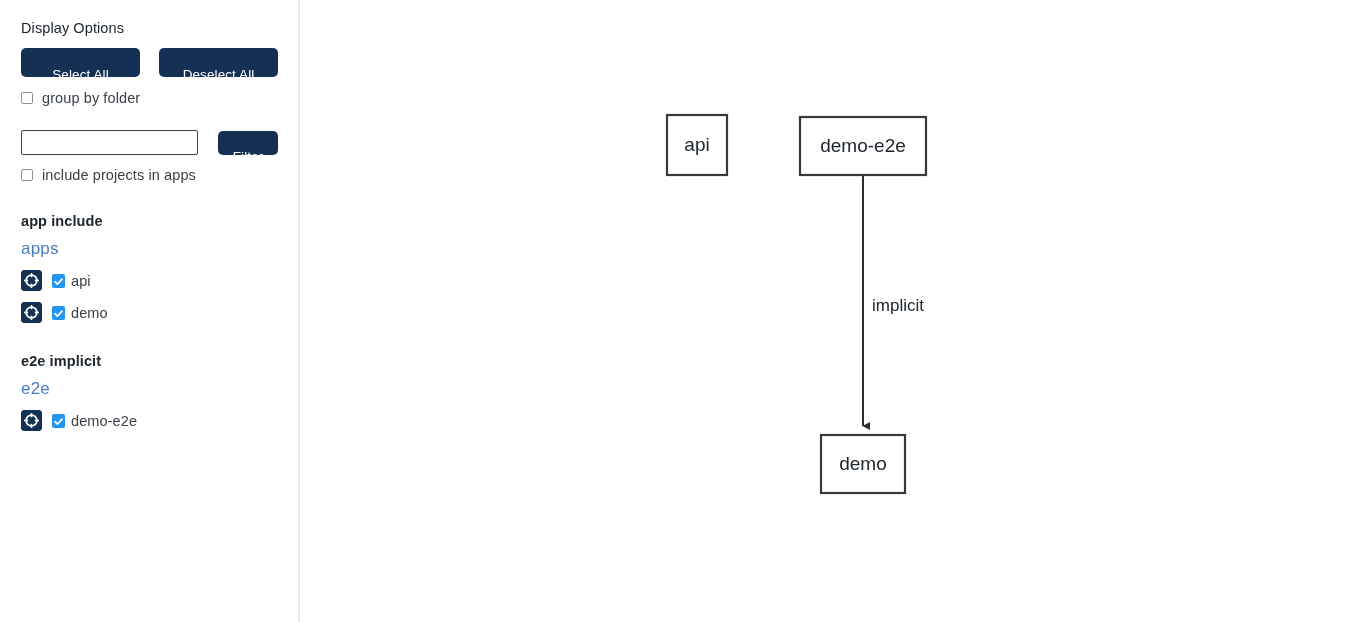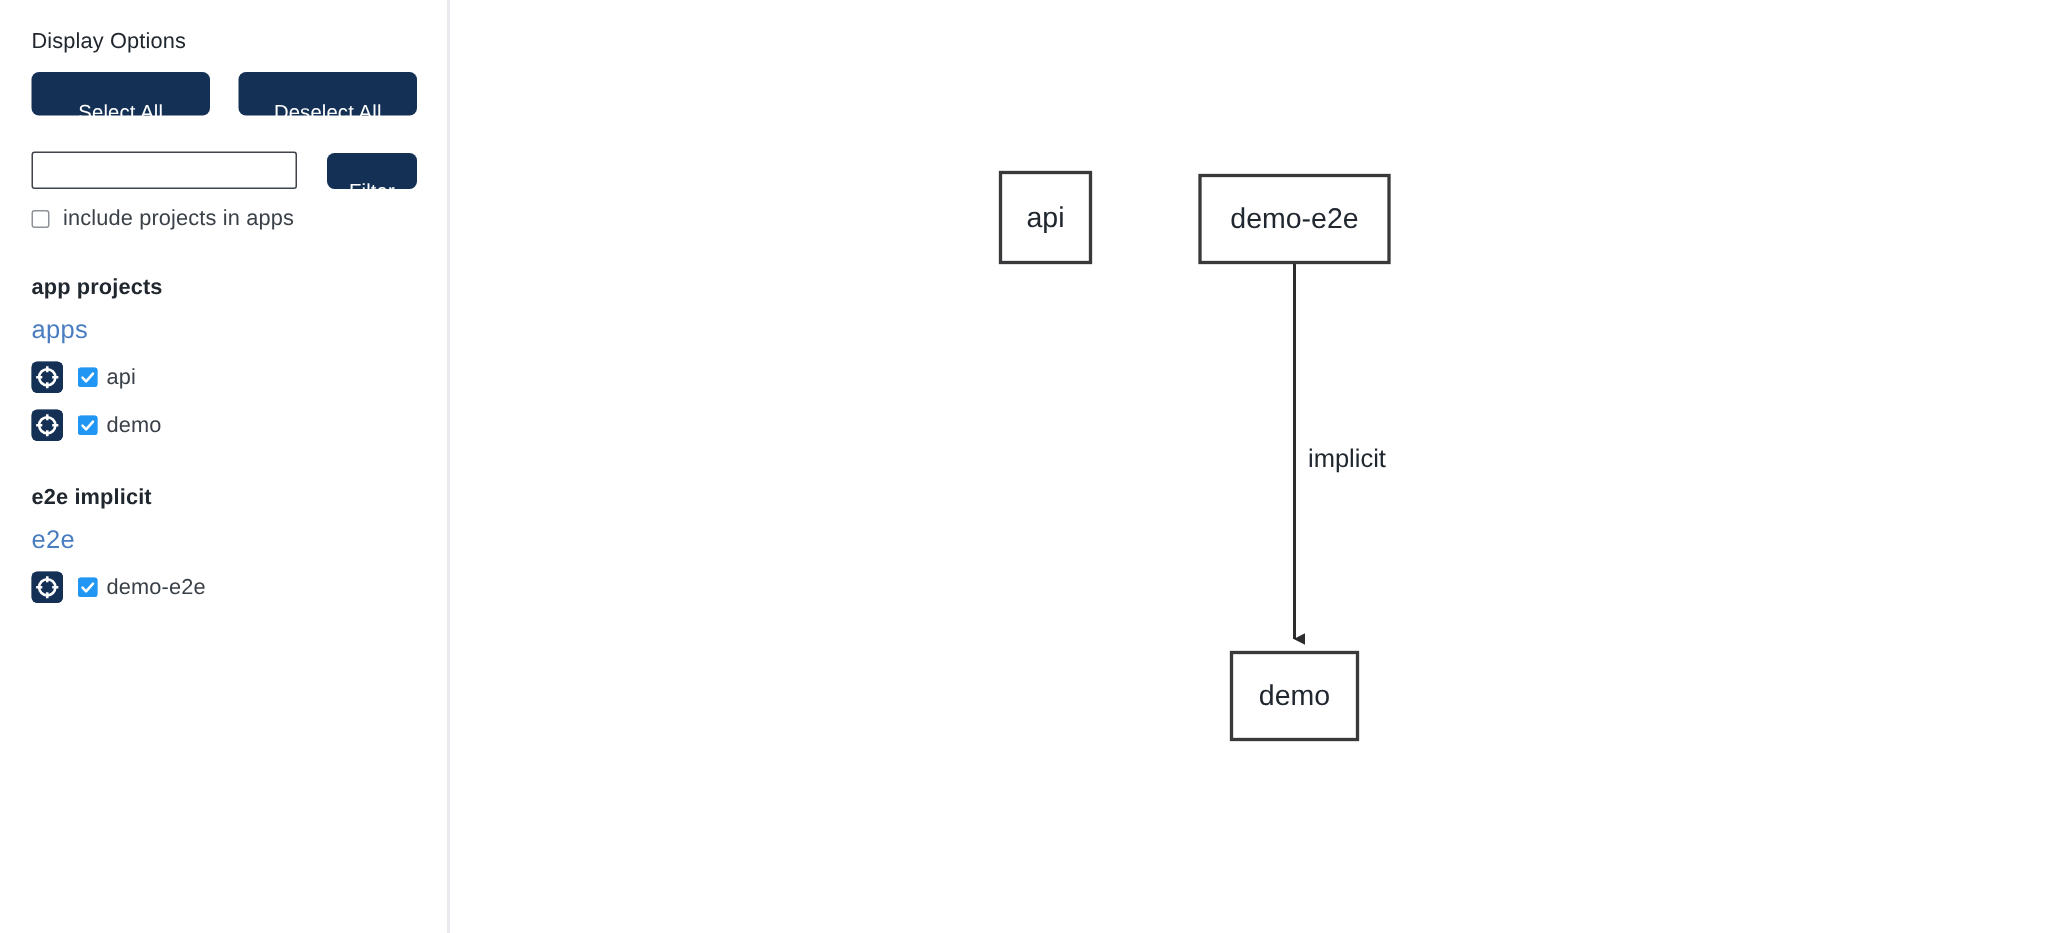--- a/index.html
+++ b/index.html
@@ -196,32 +196,36 @@
   <div class="sidebar">
     <div class="sidebar-inner">
 
       <div class="display-options-title">Display Options</div>
 
       <div class="btn-row">
         <button class="btn">Select All</button>
         <button class="btn">Deselect All</button>
       </div>
 
+      <div class="chk-row">
+        <span class="chk-empty"></span>
+        <span class="chk-label">group by folder</span>
+      </div>
 
       <div class="filter-row">
         <input class="filter-input" type="text" placeholder="" style="">
         <button class="btn btn-filter">Filter</button>
       </div>
 
       <div class="chk-row">
         <span class="chk-empty"></span>
         <span class="chk-label">include projects in apps</span>
       </div>
 
-      <div class="section-title">app projects</div>
+      <div class="section-title">app include</div>
       <div class="folder-label">apps</div>
 
       <div class="project-row">
         <span class="proj-icon">
           <svg width="21" height="21" viewBox="0 0 21 21">
             <rect width="21" height="21" rx="4" fill="#143055"></rect>
             <circle cx="10.5" cy="10.5" r="5.4" fill="none" stroke="#ffffff" stroke-width="1.7"></circle>
             <line x1="10.5" y1="3.1" x2="10.5" y2="7.2" stroke="#ffffff" stroke-width="1.7"></line>
             <line x1="10.5" y1="13.8" x2="10.5" y2="17.9" stroke="#ffffff" stroke-width="1.7"></line>
             <line x1="3.1" y1="10.5" x2="7.2" y2="10.5" stroke="#ffffff" stroke-width="1.7"></line>

